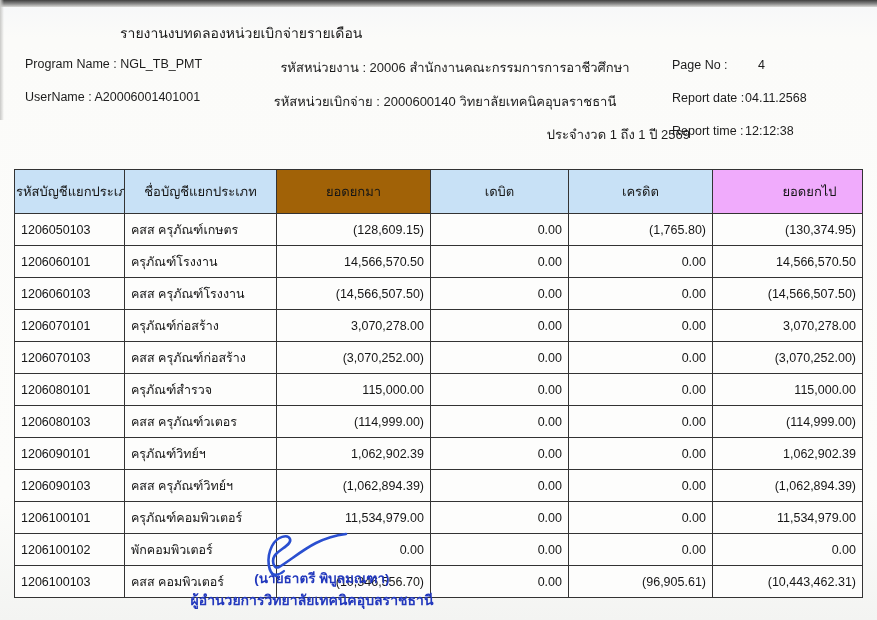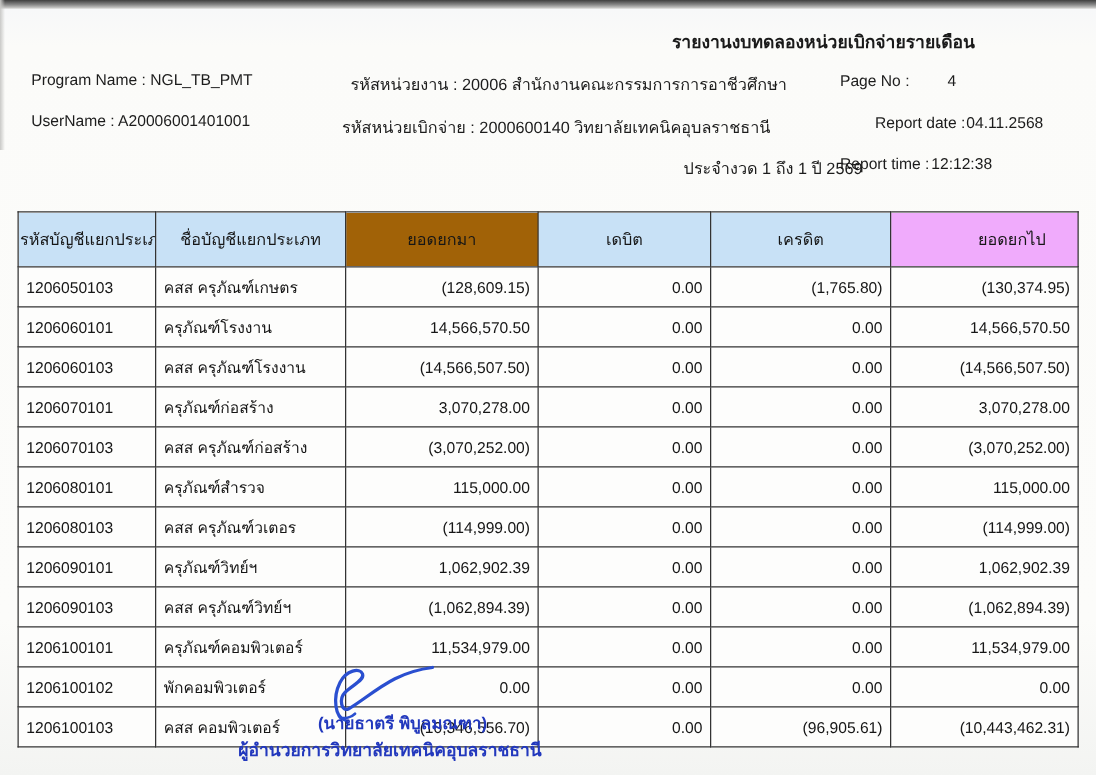--- a/index.html
+++ b/index.html
@@ -21,30 +21,30 @@
   }
   .scan-edge-left {
     position: absolute; left: 0; top: 0; width: 4px; height: 120px;
     background: linear-gradient(90deg, #c9c9c7, rgba(201,201,199,0));
   }
   .abs { position: absolute; }
   .doc-text { color: #1c1c1c; }
 
   .title-line {
     left: 120px; top: 22px; width: 660px;
-    text-align: right; font-size: 14px; color: #1a1a1a; font-weight: bold;
+    text-align: left; font-size: 14px; color: #1a1a1a;
   }
   .hdr-left-1 { left: 25px; top: 57px; font-size: 12.5px; }
   .hdr-left-2 { left: 25px; top: 90px; font-size: 12.5px; }
   .hdr-mid-1 { left: 150px; top: 57px; width: 610px; text-align: center; font-size: 13px; }
   .hdr-mid-2 { left: 150px; top: 91px; width: 590px; text-align: center; font-size: 13px; }
   .hdr-mid-3 { left: 150px; top: 124px; width: 540px; text-align: right; font-size: 13px; }
   .hdr-right-label { left: 672px; font-size: 12.5px; }
   .hdr-right-value { left: 745px; font-size: 12.5px; }
-  .r1 { top: 58px; } .r2 { top: 91px; margin-left: 28px; } .r3 { top: 124px; }
+  .r1 { top: 58px; } .r2 { top: 91px; } .r3 { top: 124px; }
   .pageno-value { left: 758px; }
 
   table.tb {
     position: absolute; left: 14px; top: 169px;
     border-collapse: collapse;
     table-layout: fixed;
     width: 848px;
     font-size: 12.5px;
     color: #161616;
     background: #fdfdfc;

